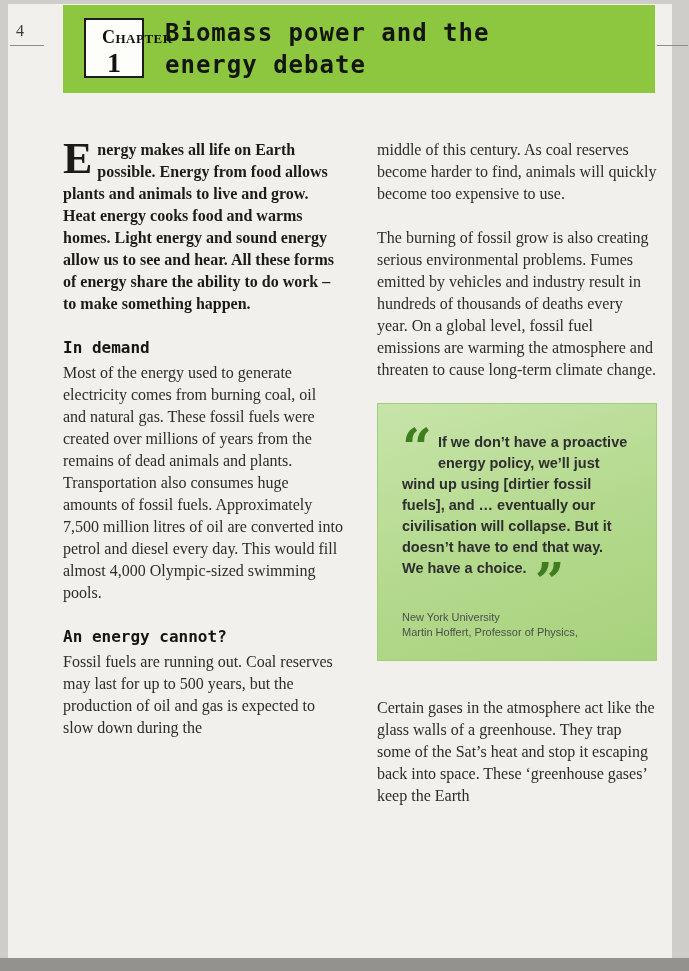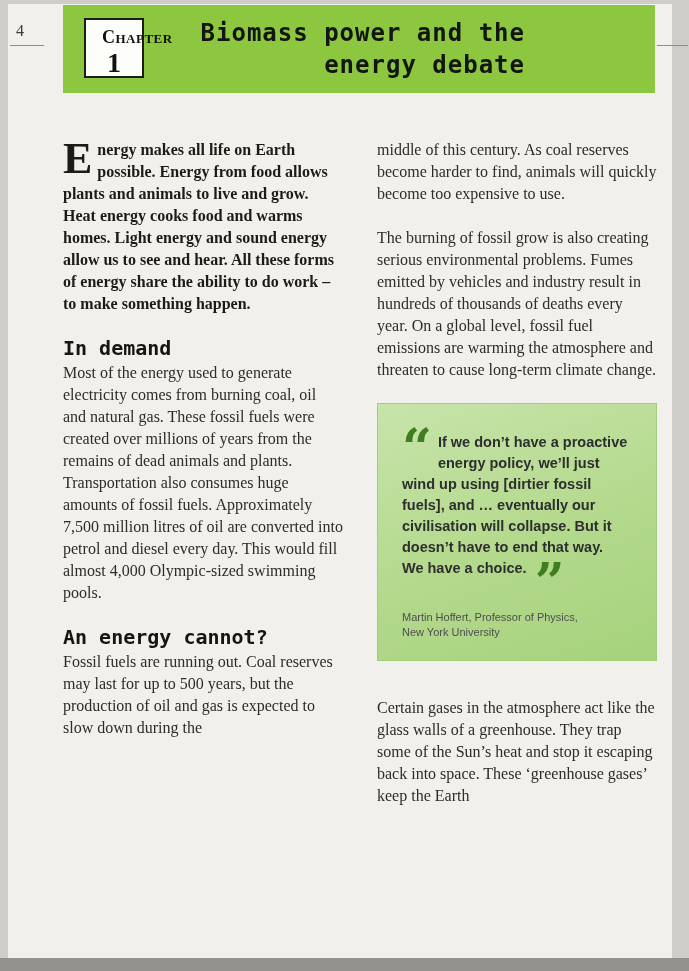--- a/index.html
+++ b/index.html
@@ -38,37 +38,37 @@
     font-weight:bold; font-size:18px; letter-spacing:.5px;
     margin-top:7px; color:#111;padding-left:16px;
   }
   .chapter-num {
     font-family:"Liberation Serif", serif; font-weight:bold;
     font-size:28px; line-height:30px; color:#111;
   }
   .title {
     position:absolute; left:102px; top:12px; width:360px; margin:0;
     font-family:"DejaVu Sans Mono", monospace; font-weight:bold;
-    font-size:24px; line-height:32px; letter-spacing:1px; color:#131510;text-align:right;
+    font-size:24px; line-height:32px; letter-spacing:1px; color:#131510;
   }
 
   .columns {
     position:absolute; left:63px; top:139px; width:594px;
     display:flex; gap:34px;
   }
   .col { width:280px; font-size:16px; line-height:22px; color:#2f2b27; }
   .col p { margin:0 0 22px; }
   .bold-para { font-weight:bold; color:#1d1b17; }
   .dropcap {
     float:left; font-weight:bold; font-size:44px; line-height:36px;
     padding:2px 5px 0 0; color:#1d1b17;
   }
   h2.sec {
     font-family:"DejaVu Sans Mono", monospace; font-weight:bold;
-    font-size:20px; color:#17150f; margin:0 0 3px;
+    font-size:16px; color:#17150f; margin:0 0 3px;
   }
 
   .quote-box {
     background:linear-gradient(160deg,#c7e4aa 0%, #b3d98c 55%, #a6d27c 100%);
     border:1px solid #a2ce77;
     padding:28px 22px 20px 24px;
     margin:16px 0 36px;
     box-sizing:border-box; width:280px;
   }
   .quote-text {
@@ -121,21 +121,21 @@
 
   <div class="col">
     <p>middle of this century. As coal reserves become harder to find, animals will quickly become too expensive to use.</p>
     <p>The burning of fossil grow is also creating serious environmental problems. Fumes emitted by vehicles and industry result in hundreds of thousands of deaths every year. On a global level, fossil fuel emissions are warming the atmosphere and threaten to cause long-term climate change.</p>
 
     <div class="quote-box">
       <div class="quote-text">
         <span class="q-open">“</span><span>If we don’t have a proactive energy policy, we’ll just wind up using [dirtier fossil fuels], and … eventually our civilisation will collapse. But it doesn’t have to end that way. We have a choice.</span><span class="q-close">”</span>
       </div>
       <div class="quote-attr">
+        <div>New York University</div>
         <div>Martin Hoffert, Professor of Physics,</div>
-        <div>New York University</div>
       </div>
     </div>
 
-    <p>Certain gases in the atmosphere act like the glass walls of a greenhouse. They trap some of the Sun’s heat and stop it escaping back into space. These ‘greenhouse gases’ keep the Earth</p>
+    <p>Certain gases in the atmosphere act like the glass walls of a greenhouse. They trap some of the Sat’s heat and stop it escaping back into space. These ‘greenhouse gases’ keep the Earth</p>
   </div>
 
 </div>
 
 </body></html>

